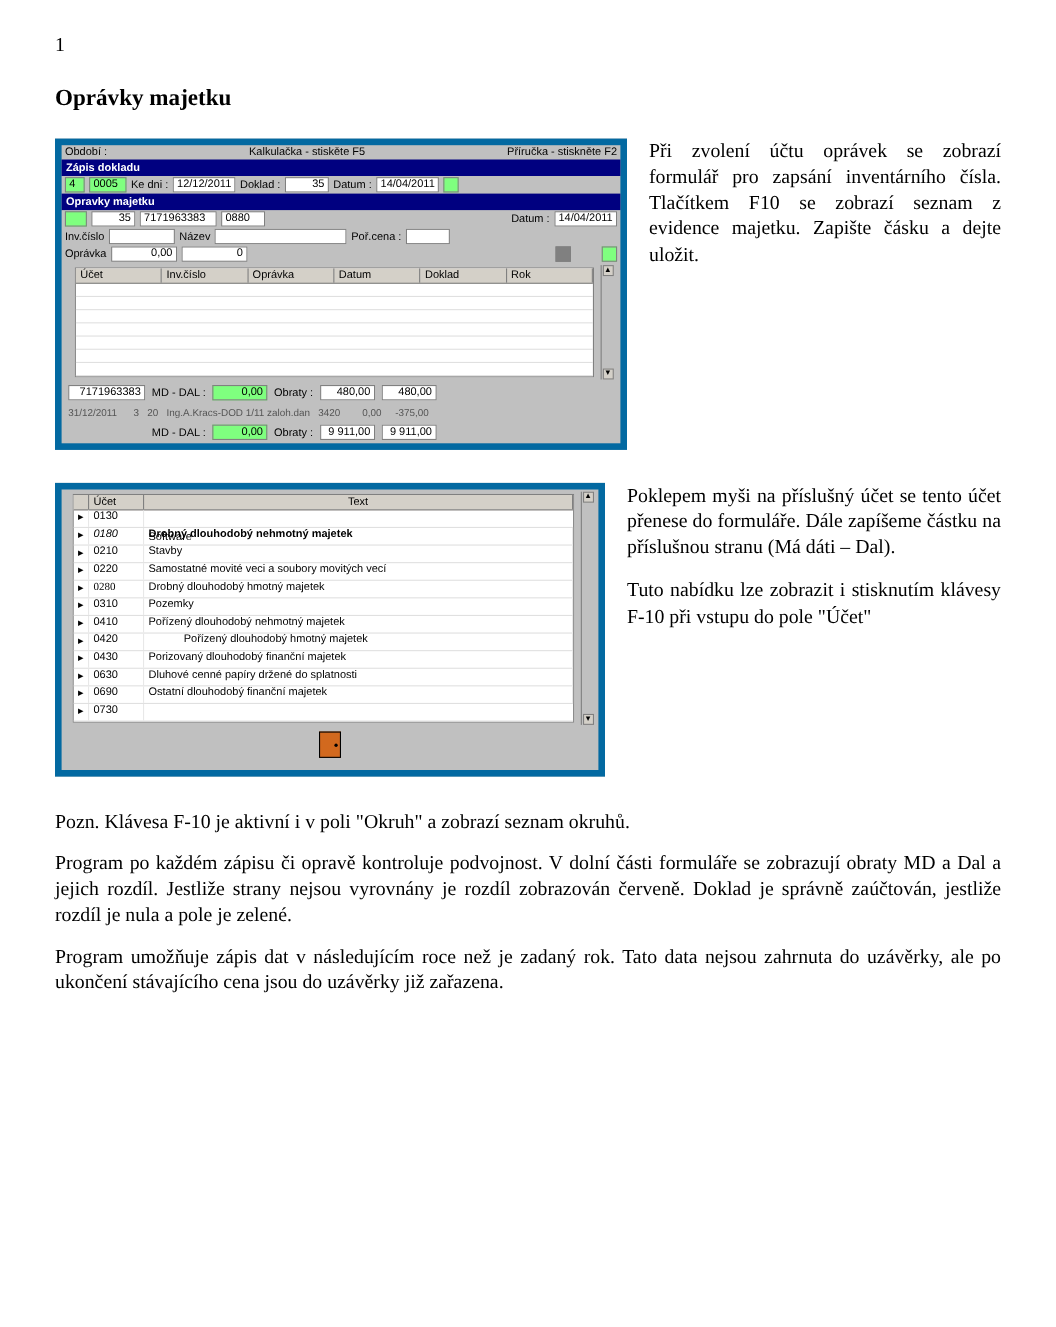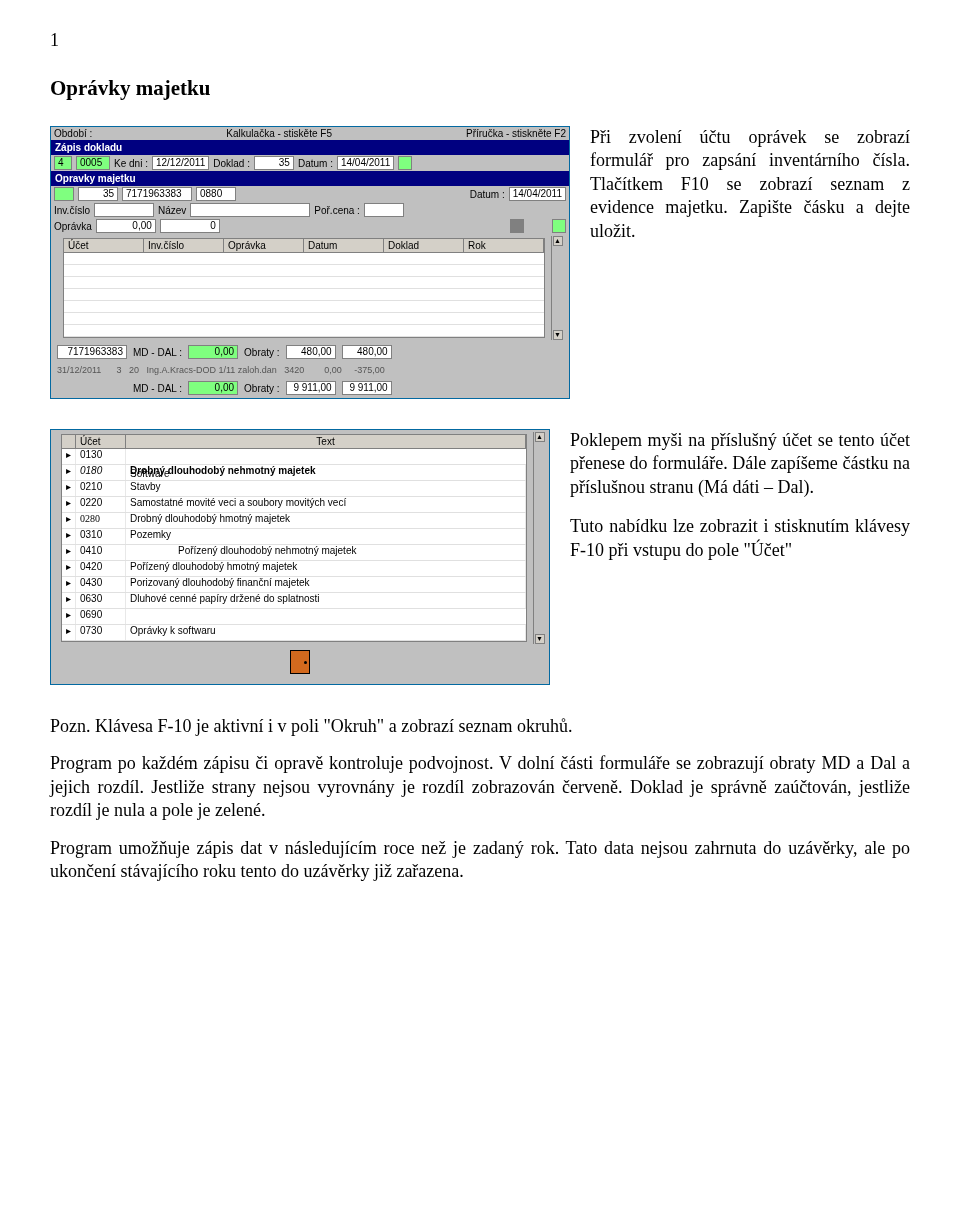--- a/index.html
+++ b/index.html
@@ -16,21 +16,21 @@
   h2 { font-size: 21px; font-weight: bold; margin: 0 0 25px 0; }
   .twocol { display: flex; gap: 20px; align-items: flex-start; margin-bottom: 30px; }
   .twocol.top .left { flex: 0 0 520px; }
   .twocol.top .right { flex: 1; }
   .twocol.mid .left { flex: 0 0 500px; }
   .twocol.mid .right { flex: 1; }
   .right p { text-align: justify; margin: 0 0 16px 0; line-height: 1.3; }
   .body-text { text-align: justify; margin: 0 0 14px 0; line-height: 1.3; }
 
   
-  .wingray { background:#c0c0c0; border:1px solid #0369a1; font-family:Tahoma,Arial,sans-serif; font-size:10px; color:#000; }
+  .wingray { background:#c0c0c0; border:6px solid #0369a1; font-family:Tahoma,Arial,sans-serif; font-size:10px; color:#000; }
   .titlebar { background:#000080; color:#fff; padding:2px 4px; font-weight:bold; font-size:10px; }
   .row { display:flex; align-items:center; gap:4px; padding:1px 3px; }
   .field { background:#fff; border:1px solid #808080; padding:0 3px; height:14px; line-height:12px; display:inline-block; min-width:40px; font-size:10px; }
   .field.green { background:#7fff7f; }
   .lbl { font-size:10px; white-space:nowrap; }
   .table { background:#fff; border:1px solid #808080; margin:2px 6px; }
   .thead { display:flex; background:#d4d0c8; border-bottom:1px solid #808080; }
   .th { border-right:1px solid #808080; padding:1px 4px; font-size:10px; text-align:left; }
   .trow { display:flex; height:12px; border-bottom:1px solid #e0e0e0; }
   .td { border-right:1px solid #e8e8e8; padding:0 4px; font-size:10px; text-align:left; }
@@ -183,45 +183,45 @@
                 <div class="td" style="flex: 1 1 0%;">Drobný dlouhodobý hmotný majetek</div>
               </div>
               <div class="trow" style="height: 16px;">
                 <div class="td" style="width: 14px;">▸</div>
                 <div class="td" style="width: 50px;">0310</div>
                 <div class="td" style="flex: 1 1 0%;">Pozemky</div>
               </div>
               <div class="trow" style="height: 16px;">
                 <div class="td" style="width: 14px;">▸</div>
                 <div class="td" style="width: 50px;">0410</div>
-                <div class="td" style="flex: 1 1 0%; margin-left: 48px;">Pořízený dlouhodobý nehmotný majetek</div>
+                <div class="td" style="flex: 1 1 0%;">Pořízený dlouhodobý nehmotný majetek</div>
               </div>
               <div class="trow" style="height: 16px;">
                 <div class="td" style="width: 14px;">▸</div>
                 <div class="td" style="width: 50px;">0420</div>
-                <div class="td" style="flex: 1 1 0%;">Pořízený dlouhodobý hmotný majetek</div>
+                <div class="td" style="flex: 1 1 0%; margin-left: 32px;">Pořízený dlouhodobý hmotný majetek</div>
               </div>
               <div class="trow" style="height: 16px;">
                 <div class="td" style="width: 14px;">▸</div>
                 <div class="td" style="width: 50px;">0430</div>
                 <div class="td" style="flex: 1 1 0%;">Porizovaný dlouhodobý finanční majetek</div>
               </div>
               <div class="trow" style="height: 16px;">
                 <div class="td" style="width: 14px;">▸</div>
                 <div class="td" style="width: 50px;">0630</div>
                 <div class="td" style="flex: 1 1 0%;">Dluhové cenné papíry držené do splatnosti</div>
               </div>
               <div class="trow" style="height: 16px;">
                 <div class="td" style="width: 14px;">▸</div>
                 <div class="td" style="width: 50px;">0690</div>
+                <div class="td" style="flex: 1 1 0%;">Ostatní dlouhodobý finanční majetek</div>
               </div>
               <div class="trow" style="height: 16px;">
                 <div class="td" style="width: 14px;">▸</div>
                 <div class="td" style="width: 50px;">0730</div>
-                <div class="td" style="flex: 1 1 0%;">Oprávky k softwaru</div>
               </div>
             </div>
         </div>
         <div class="scroll">
           <div class="sbbtn">▲</div>
           <div style="flex:1"></div>
           <div class="sbbtn">▼</div>
         </div>
       </div>
       <div style="text-align:center;padding:6px 0 2px 0">
@@ -232,13 +232,13 @@
     </div>
   </div>
   <div class="right">
     <p>Poklepem myši na příslušný účet se tento účet přenese do formuláře. Dále zapíšeme částku na příslušnou stranu (Má dáti – Dal).</p>
     <p>Tuto nabídku lze zobrazit i stisknutím klávesy F-10 při vstupu do pole "Účet"</p>
   </div>
 </div>
 
 <p class="body-text">Pozn. Klávesa F-10 je aktivní i v poli "Okruh" a zobrazí seznam okruhů.</p>
 <p class="body-text">Program po každém zápisu či opravě kontroluje podvojnost. V dolní části formuláře se zobrazují obraty MD a Dal a jejich rozdíl. Jestliže strany nejsou vyrovnány je rozdíl zobrazován červeně. Doklad je správně zaúčtován, jestliže rozdíl je nula a pole je zelené.</p>
-<p class="body-text">Program umožňuje zápis dat v následujícím roce než je zadaný rok. Tato data nejsou zahrnuta do uzávěrky, ale po ukončení stávajícího roku tento do uzávěrky již zařazena.</p>
+<p class="body-text">Program umožňuje zápis dat v následujícím roce než je zadaný rok. Tato data nejsou zahrnuta do uzávěrky, ale po ukončení stávajícího cena jsou do uzávěrky již zařazena.</p>
 
 </body></html>

